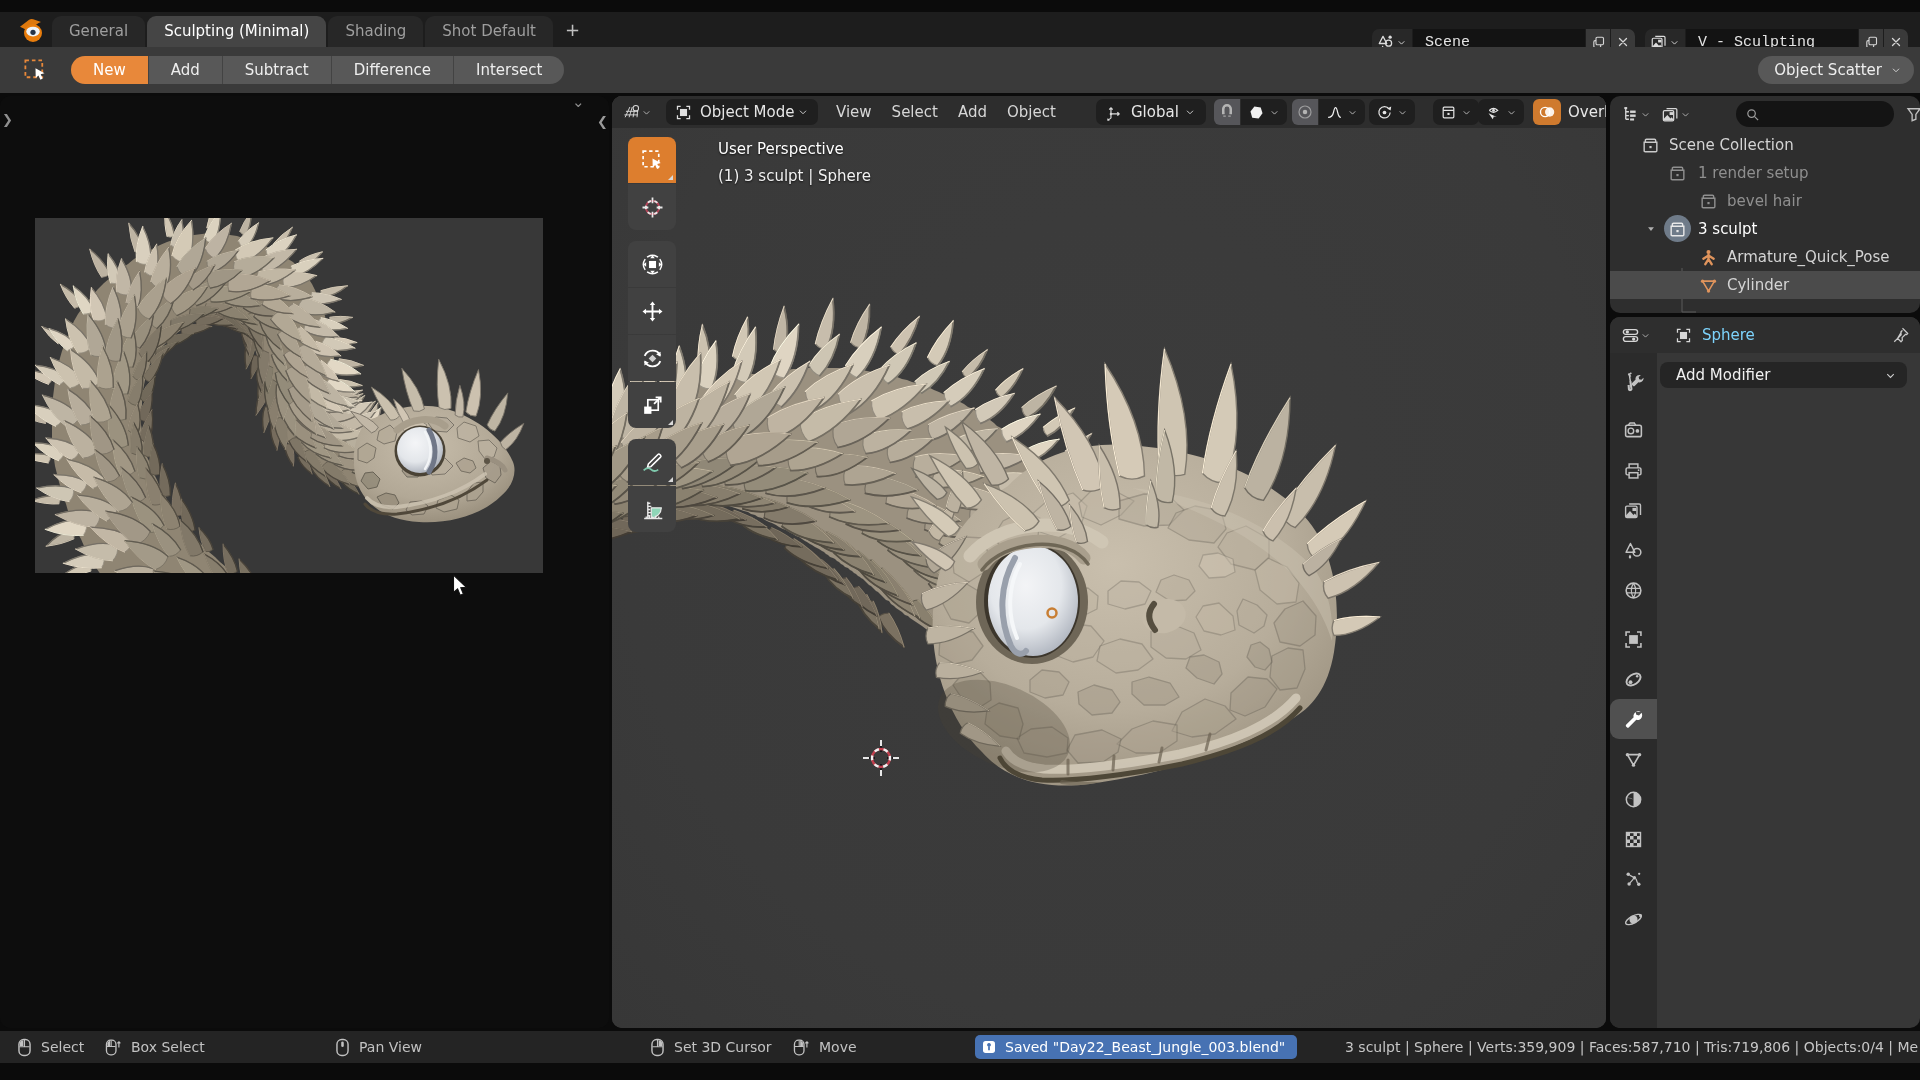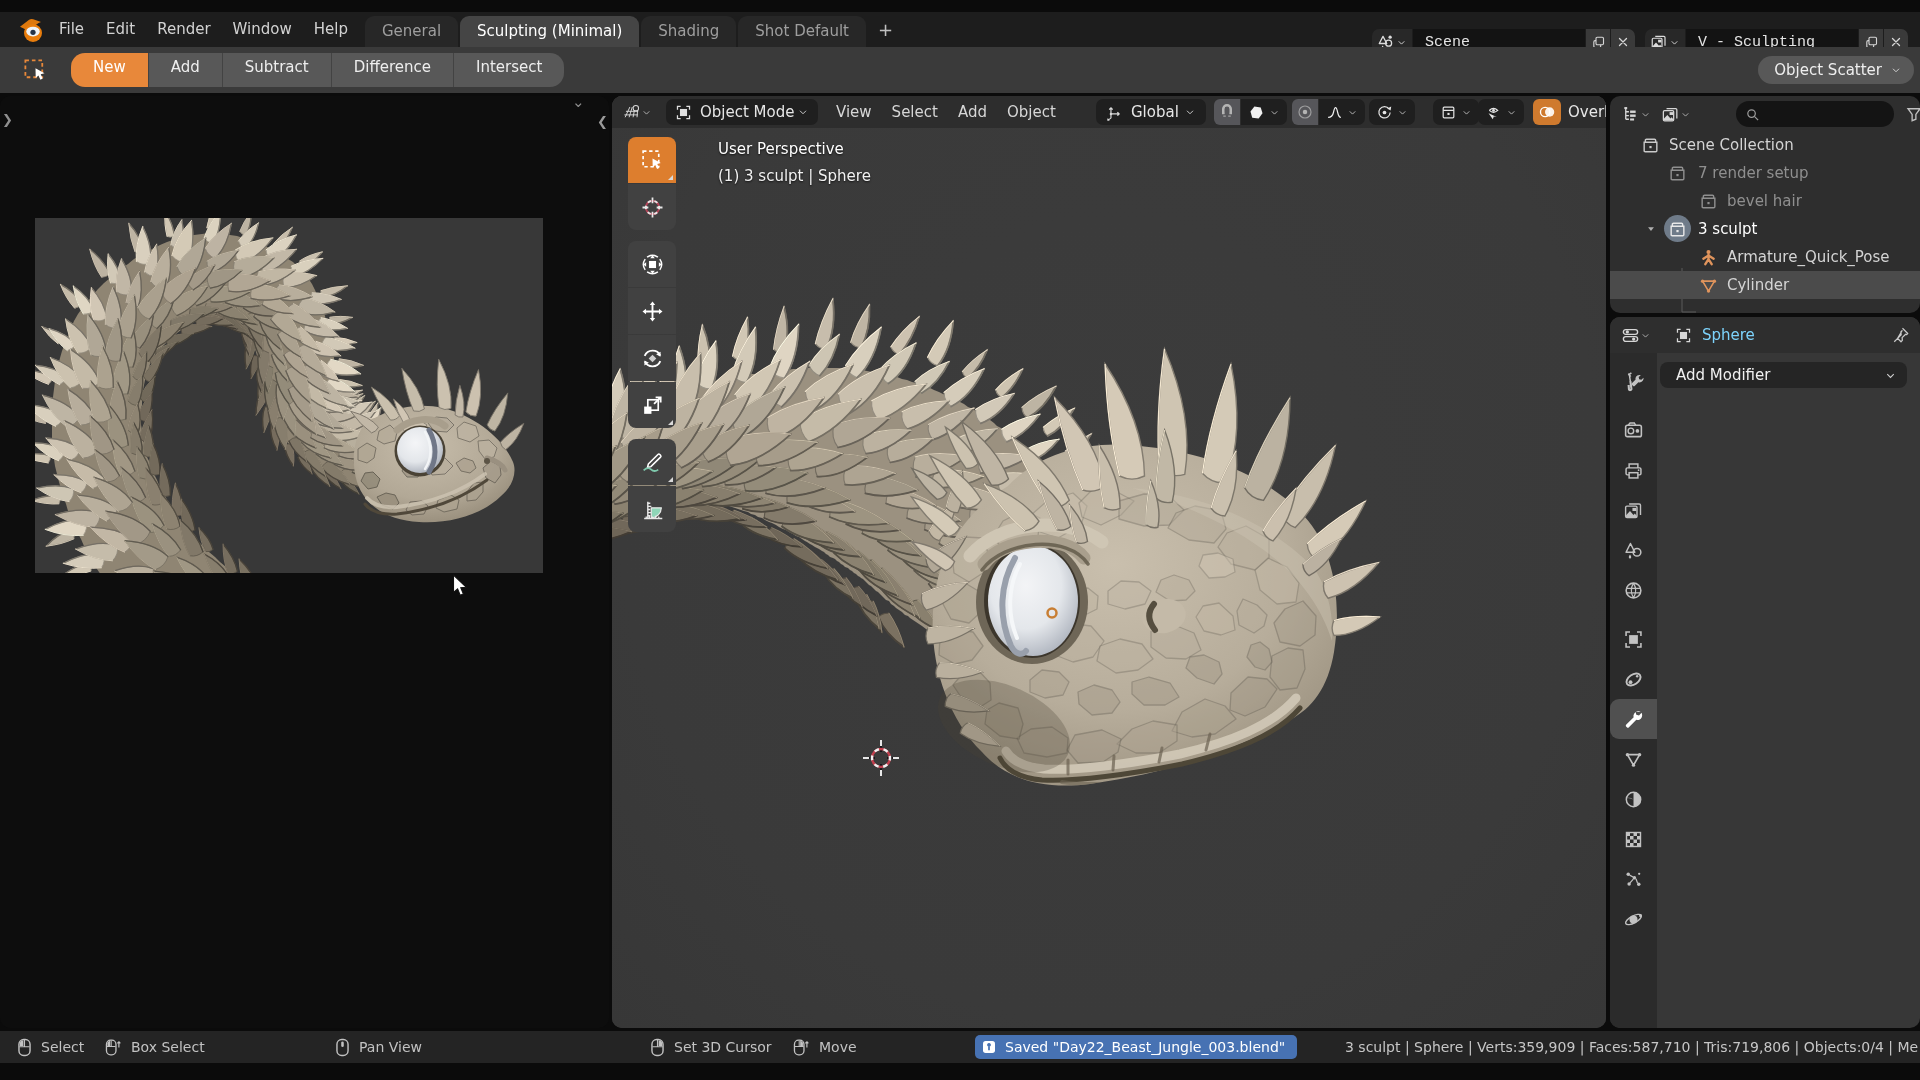--- a/index.html
+++ b/index.html
@@ -26,21 +26,21 @@
 .idblock .field { background:#131313; color:#e4e4e4; display:flex; align-items:center; padding:0 12px;font-family:Liberation Mono, monospace; }
 .idblock .sq { background:#3a3a3a; width:24px; display:flex; align-items:center; justify-content:center; color:#d6d6d6; margin-left:1px; }
 .idblock .field { margin-left:1px; }
 #scene-block .field { width:172px; }
 #layer-block { margin-left:10px; }
 #layer-block .field { width:172px; }
 
 
 #tool-header { position:absolute; left:0; top:47px; width:1920px; height:46px; background:#3a3a3a; display:flex; align-items:center; }
 #active-tool-icon { width:27px; height:27px; margin-left:22px; color:#e8883a; }
-#mode-buttons { display:flex; height:34px; margin-left:22px; border-radius:14px; overflow:hidden; }
+#mode-buttons { display:flex; height:28px; margin-left:22px; border-radius:14px; overflow:hidden; }
 #mode-buttons .seg { background:#585858; color:#eeeeee; padding:0 22px; line-height:28px; border-right:1px solid #434343; }
 #mode-buttons .seg:last-child { border-right:none; }
 #mode-buttons .seg.active { background:#e8883a; color:#ffffff; }
 #object-scatter { position:absolute; right:6px; top:9px; height:28px; background:#585858; border-radius:14px;
   color:#efefef; display:flex; align-items:center; padding:0 12px 0 16px; }
 #object-scatter .chev { width:12px; height:12px; margin-left:8px; color:#d0d0d0; }
 
 
 .area { position:absolute; border-radius:10px; overflow:hidden; }
 #left-editor { left:0; top:96px; width:609px; height:932px; background:#0d0d0d; }
@@ -430,28 +430,20 @@
 <symbol id="i-plus" viewBox="0 0 24 24">
   <path d="M12,5 V19 M5,12 H19" stroke="currentColor" stroke-width="2"></path>
 </symbol>
 </defs>
   </svg>
 
 <div id="menubar">
   <svg id="blender-logo">
       <use href="#i-logo"></use>
     </svg>
-  <div id="top-menus">
-
-  <div class="menu">File</div>
-      <div class="menu">Edit</div>
-      <div class="menu">Render</div>
-      <div class="menu">Window</div>
-      <div class="menu">Help</div>
-    </div>
   <div id="workspace-tabs">
 
   <div class="wtab">General</div>
       <div class="wtab active">Sculpting (Minimal)</div>
       <div class="wtab">Shading</div>
       <div class="wtab">Shot Default</div>
     </div>
   <div id="add-workspace">+</div>
   <div id="scene-widgets">
     <div class="idblock" id="scene-block">
@@ -2173,21 +2165,21 @@
       <svg class="ic ric">
           <use href="#i-collection"></use>
         </svg>
       <span class="rlabel">Scene Collection</span>
     </div>
       <div class="orow dim lvl1">
 
       <svg class="ic ric">
           <use href="#i-collection"></use>
         </svg>
-      <span class="rlabel">7 render setup</span>
+      <span class="rlabel">1 render setup</span>
     </div>
       <div class="orow dim lvl2">
 
       <svg class="ic ric">
           <use href="#i-collection"></use>
         </svg>
       <span class="rlabel">bevel hair</span>
     </div>
       <div class="orow disclosure activecol lvl1">
       <svg class="ic disc">

